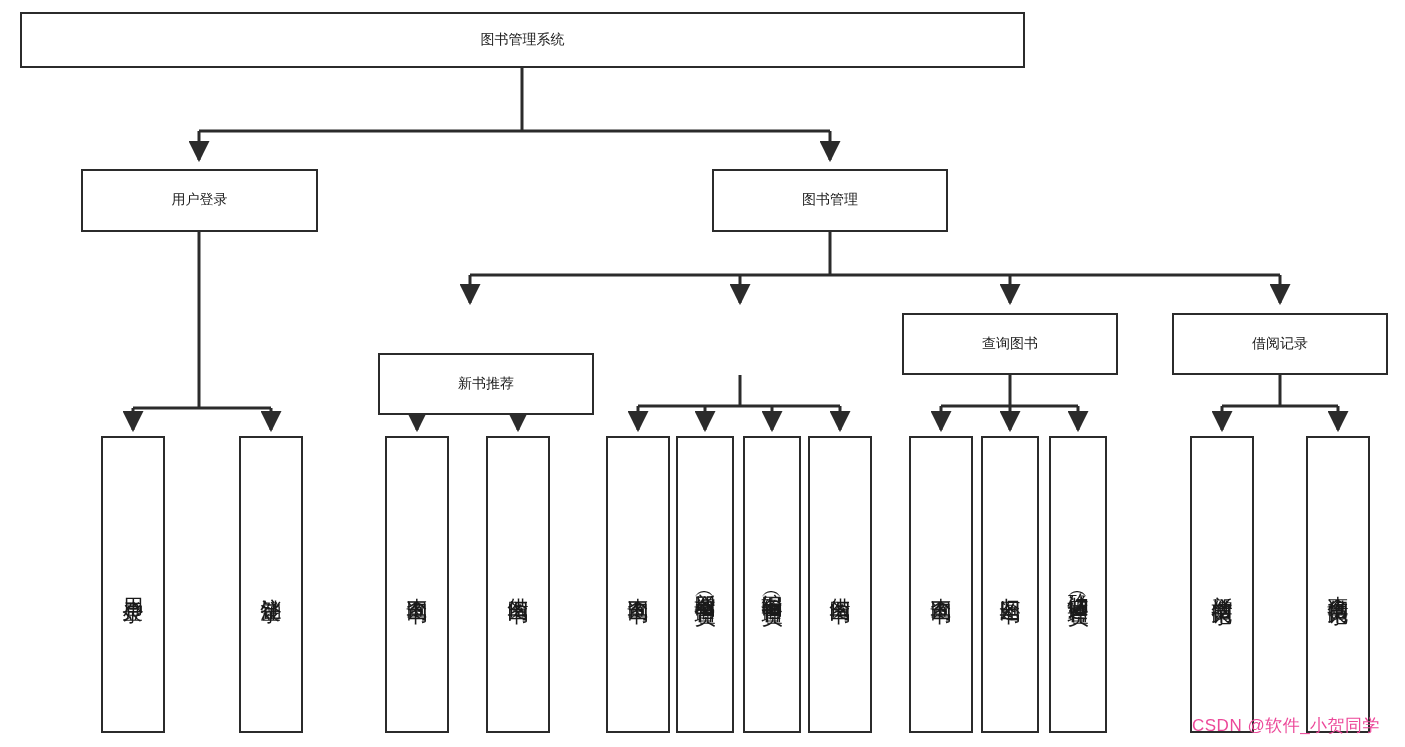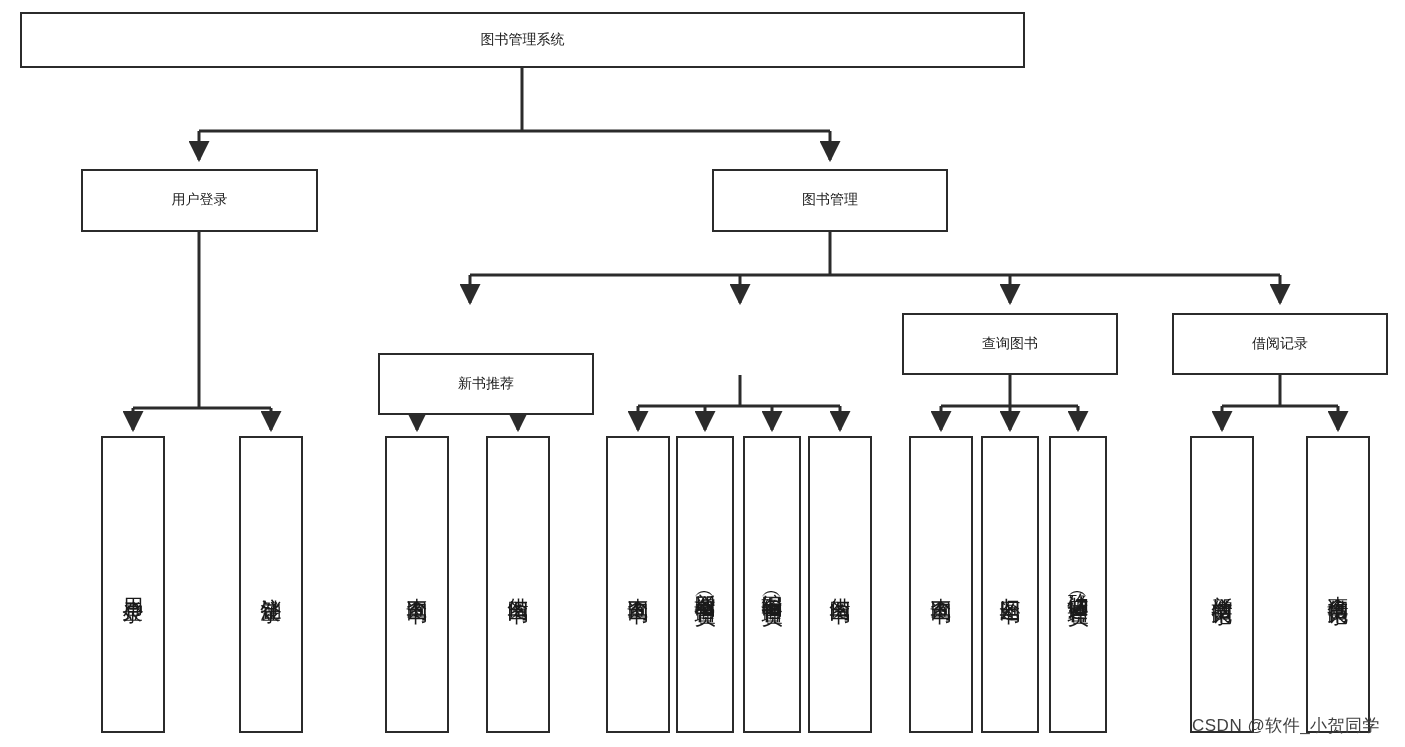--- a/index.html
+++ b/index.html
@@ -55,21 +55,21 @@
     writing-mode: vertical-rl;
     text-orientation: upright;
     font-size: 21px;
     letter-spacing: 2px;
     line-height: 1.05;
     white-space: nowrap;
   }
   .watermark {
     position: absolute;
     z-index: 5;
-    color: #404040;
+    color: #ec4899;
     font-size: 17px;
     white-space: nowrap;
     letter-spacing: 0.5px;
   }
 </style>
 </head>
 <body>
 
 <div id="canvas">
 

